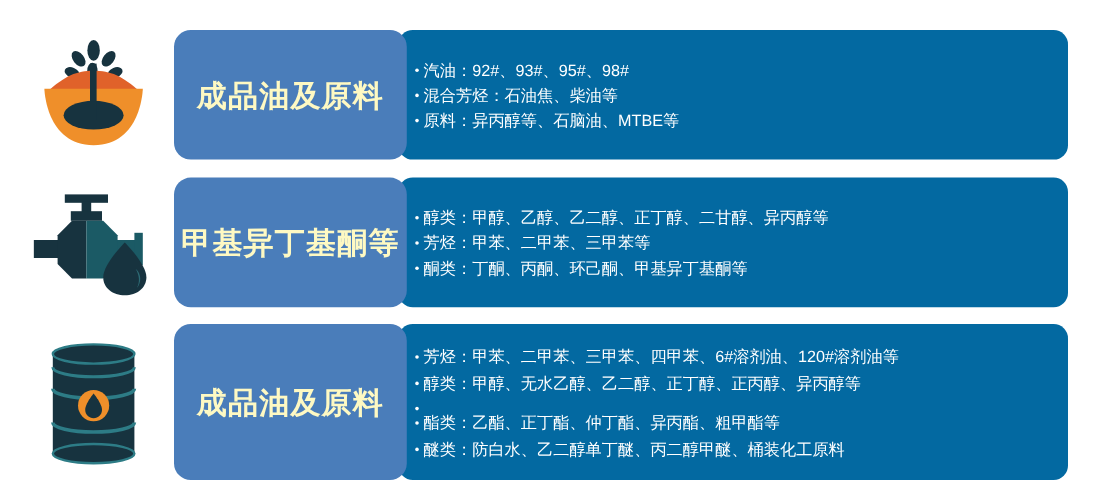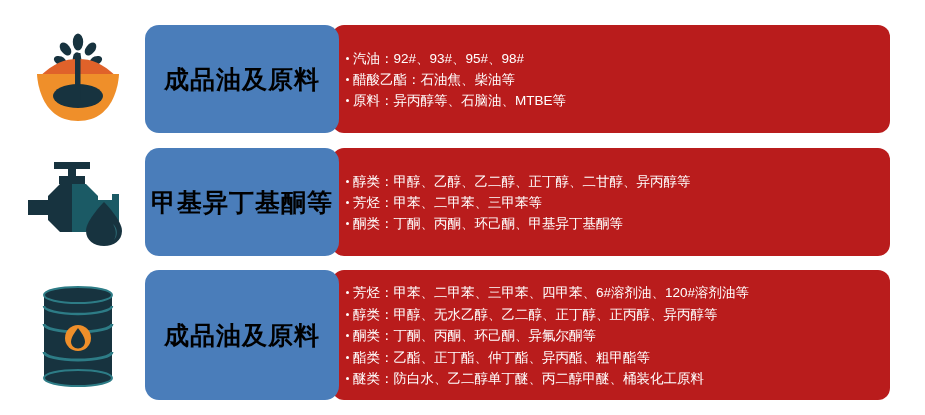--- a/index.html
+++ b/index.html
@@ -50,36 +50,36 @@
     height: 100%;
     background: #4a7dba;
     border-radius: 14px;
     display: flex;
     align-items: center;
     justify-content: center;
     box-sizing: border-box;
     z-index: 2;
   }
   .label-text {
-    color: #000000;
+    color: #fef9c3;
     font-family: Liberation Sans, sans-serif;
     font-weight: bold;
     font-size: 25px;
     letter-spacing: 1px;
     white-space: nowrap;
   }
 
   
   .green-panel {
     position: absolute;
     left: 332px;
     top: 0;
     width: 558px;
     height: 100%;
-    background: #b91c1c;
+    background: #0369a1;
     border-radius: 12px;
     box-sizing: border-box;
     padding: 9px 10px 9px 14px;
     display: flex;
     flex-direction: column;
     justify-content: center;
     z-index: 1;
   }
   .row-3 .green-panel { padding-top: 11px; }
 
@@ -136,21 +136,21 @@
       <span class="label-text">成品油及原料</span>
     </div>
 
     <div class="green-panel">
       <div class="bullet-line">
         <span class="bullet-dot"></span>
         <span class="bullet-text">汽油：92#、93#、95#、98#</span>
       </div>
       <div class="bullet-line">
         <span class="bullet-dot"></span>
-        <span class="bullet-text">醋酸乙酯：石油焦、柴油等</span>
+        <span class="bullet-text">混合芳烃：石油焦、柴油等</span>
       </div>
       <div class="bullet-line">
         <span class="bullet-dot"></span>
         <span class="bullet-text">原料：异丙醇等、石脑油、MTBE等</span>
       </div>
     </div>
   </div>
 
   <div class="row row-2">
 
@@ -227,21 +227,20 @@
       <div class="bullet-line">
         <span class="bullet-dot"></span>
         <span class="bullet-text">芳烃：甲苯、二甲苯、三甲苯、四甲苯、6#溶剂油、120#溶剂油等</span>
       </div>
       <div class="bullet-line">
         <span class="bullet-dot"></span>
         <span class="bullet-text">醇类：甲醇、无水乙醇、乙二醇、正丁醇、正丙醇、异丙醇等</span>
       </div>
       <div class="bullet-line">
         <span class="bullet-dot"></span>
-        <span class="bullet-text">酮类：丁酮、丙酮、环己酮、异氟尔酮等</span>
       </div>
       <div class="bullet-line">
         <span class="bullet-dot"></span>
         <span class="bullet-text">酯类：乙酯、正丁酯、仲丁酯、异丙酯、粗甲酯等</span>
       </div>
       <div class="bullet-line">
         <span class="bullet-dot"></span>
         <span class="bullet-text">醚类：防白水、乙二醇单丁醚、丙二醇甲醚、桶装化工原料</span>
       </div>
     </div>

